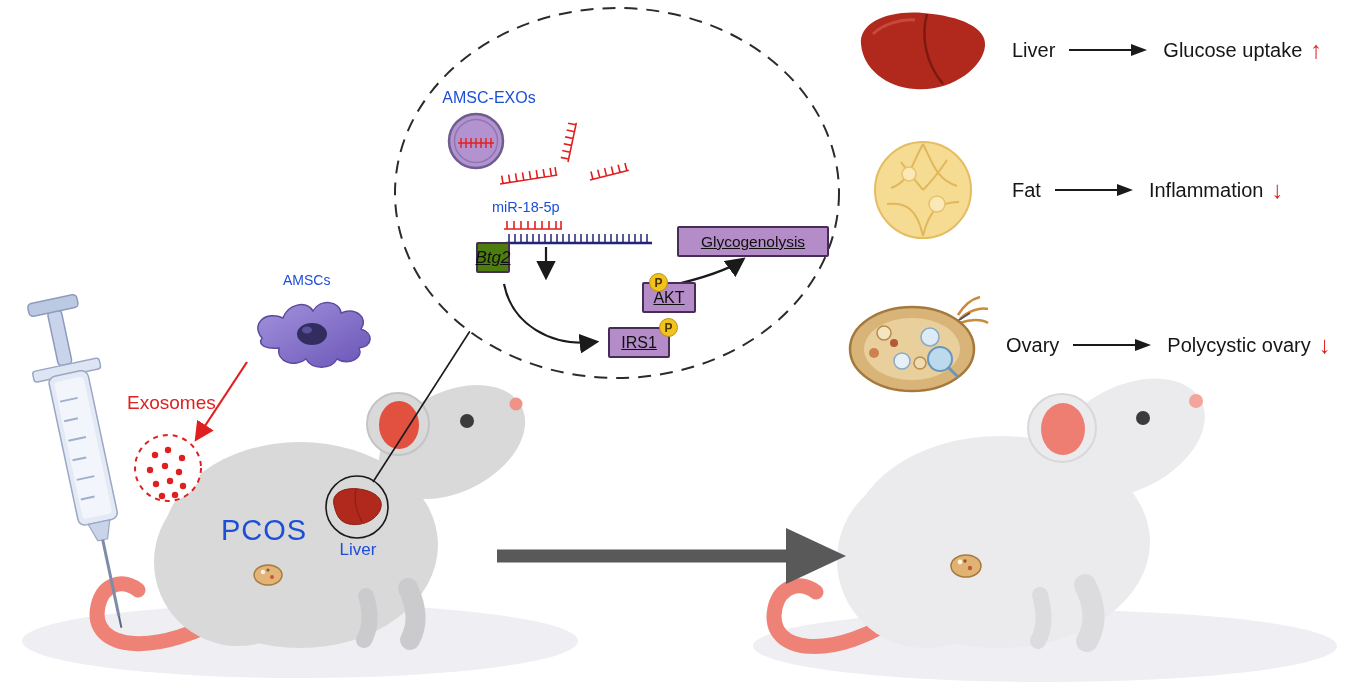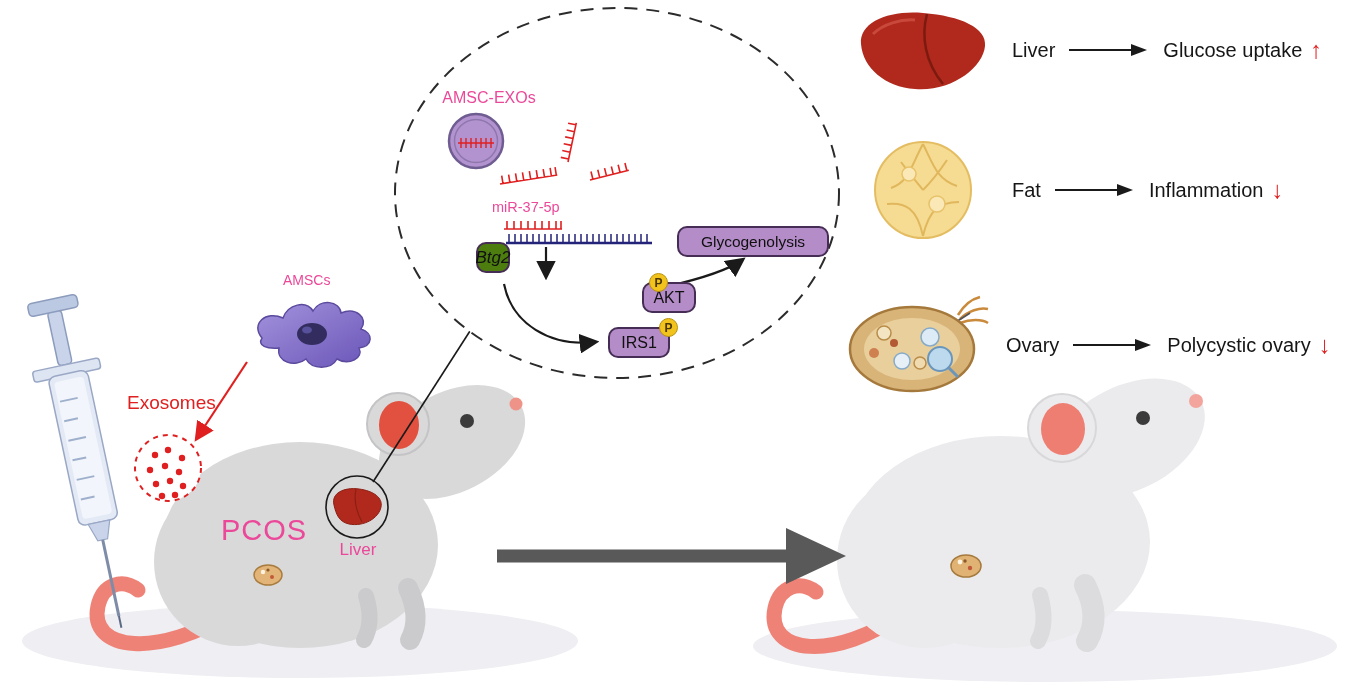--- a/index.html
+++ b/index.html
@@ -1,23 +1,23 @@
 <!DOCTYPE html>
 <html><head>
 <meta charset="utf-8">
 <style>
   html,body{margin:0;padding:0;background:#fff;}
   #canvas{position:relative;width:1362px;height:695px;background:#ffffff;overflow:hidden;
           font-family:"Liberation Sans",sans-serif;}
   #art{position:absolute;left:0;top:0;}
-  .lbl{position:absolute;color:#ec4899;white-space:nowrap;}
+  .lbl{position:absolute;color:#1d4ed8;white-space:nowrap;}
   .red{color:#e02020;margin-top:28px;}
   .pbox{position:absolute;display:flex;align-items:center;justify-content:center;
-        background:#b48cc8;border:2px solid #462d55;border-radius:10px;
-        font-size:16px;color:#101010;box-sizing:border-box;}
+        background:#b48cc8;border:2px solid #462d55;border-radius:2px;
+        font-size:16px;color:#101010;box-sizing:border-box;text-decoration:underline;}
   .pbadge{position:absolute;width:19px;height:19px;border-radius:50%;background:#f2c21d;
           border:1.5px solid #b8930e;display:flex;align-items:center;justify-content:center;
           font-size:12px;font-weight:bold;color:#4a3800;box-sizing:border-box;}
   .outrow{position:absolute;display:flex;align-items:center;gap:14px;}
   .iconbox{width:150px;display:flex;align-items:center;justify-content:center;}
   .organ,.result{font-size:20px;color:#161616;white-space:nowrap;}
   .updown{font-size:24px;color:#e02020;font-weight:bold;line-height:1;margin-left:-6px;}
   .rowarrow svg{display:block;}
 </style>
 </head>
@@ -161,21 +161,21 @@
       <polygon points="786,528 846,556 786,584" fill="#595959"></polygon>
     </g>
   </svg>
 
   <div class="lbl" style="left:283px;top:272px;font-size:14px;">AMSCs</div>
   <div class="lbl red" style="left:127px;top:364px;font-size:19px;">Exosomes</div>
   <div class="lbl" style="left:221px;top:514px;font-size:29px;letter-spacing:1px;">PCOS</div>
   <div class="lbl" style="left:328px;top:540px;width:60px;text-align:center;font-size:17px;">Liver</div>
 
   <div class="lbl" style="left:437px;top:89px;width:104px;text-align:center;font-size:16px;">AMSC-EXOs</div>
-  <div class="lbl" style="left:492px;top:199px;font-size:14.5px;">miR-37-5p</div>
+  <div class="lbl" style="left:492px;top:199px;font-size:14.5px;">miR-18-5p</div>
   <div class="pbox" style="left:476px;top:242px;width:34px;height:31px;font-style:italic;font-size:17px;background:#4d7c0f;">Btg2</div>
   <div class="pbox" style="left:606px;top:282px;width:54px;height:31px;margin-left:36px;">AKT</div>
   <div class="pbadge" style="left:649px;top:273px;">P</div>
   <div class="pbox" style="left:608px;top:327px;width:62px;height:31px;">IRS1</div>
   <div class="pbadge" style="left:659px;top:318px;">P</div>
   <div class="pbox" style="left:677px;top:226px;width:152px;height:31px;font-size:15.5px;">Glycogenolysis</div>
 
   <div class="outrow" style="top:2px;left:848px;height:96px;">
     <div class="iconbox">
       <svg width="140" height="92" viewBox="0 0 140 92">

